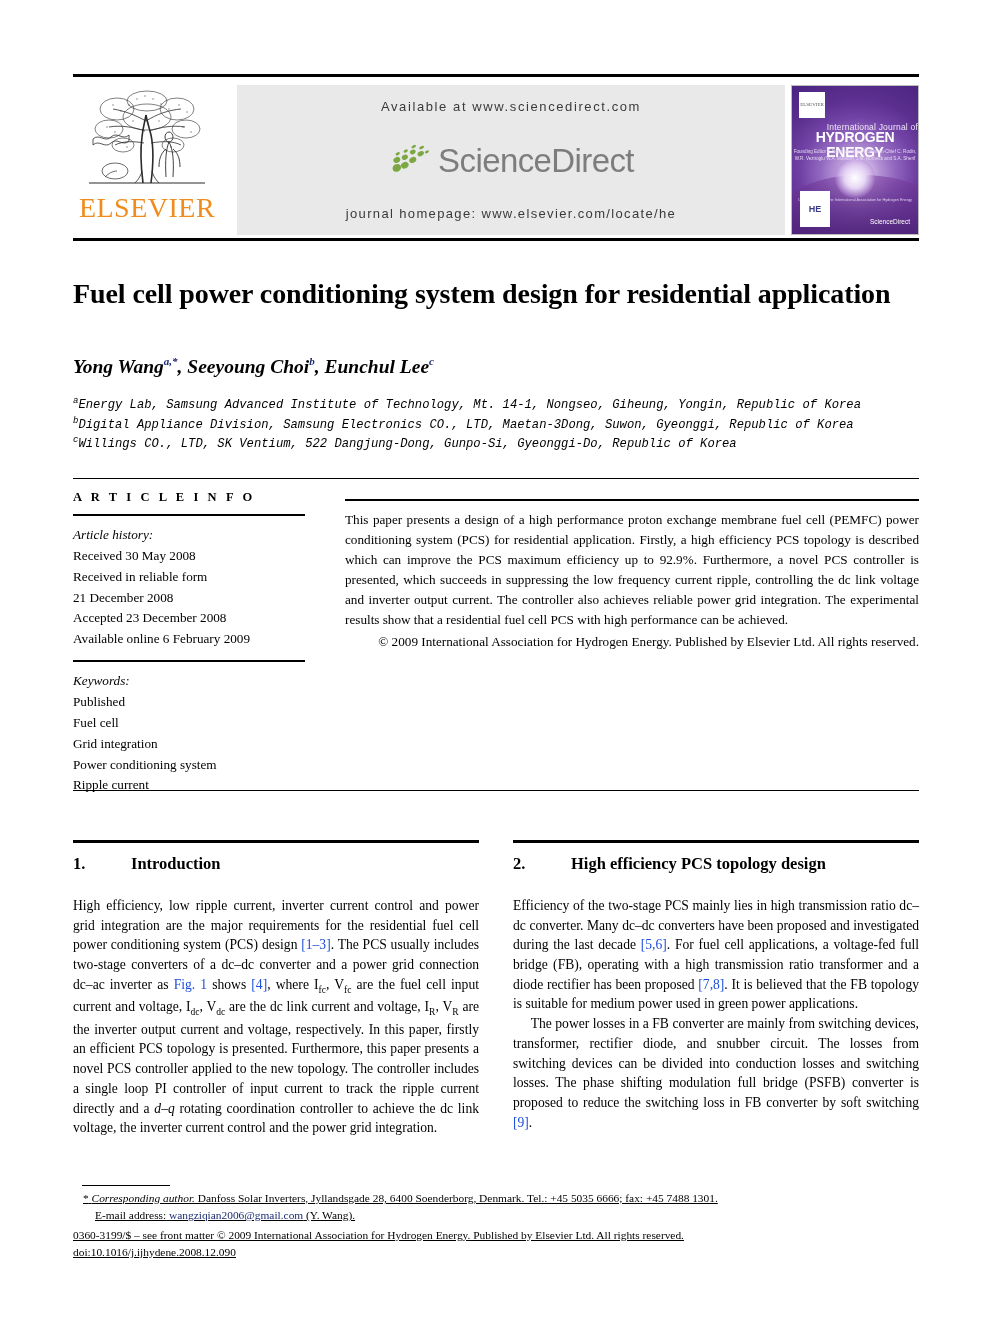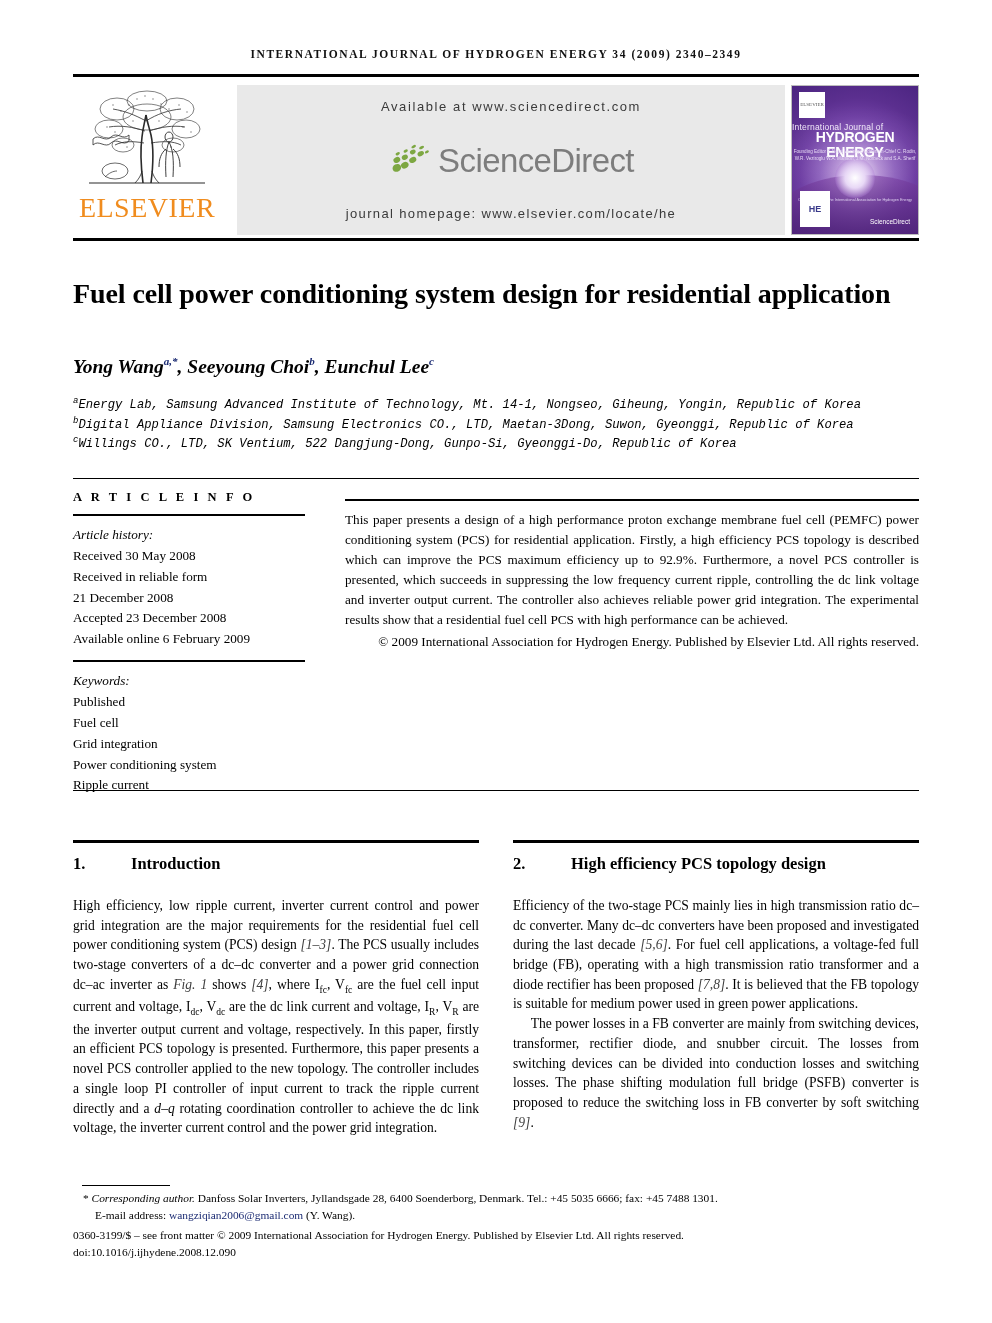--- a/index.html
+++ b/index.html
@@ -193,34 +193,35 @@
   .h2 {
     font-family: "Liberation Serif", serif;
     font-weight: bold;
     font-size: 16.5px;
     display: flex;
     margin-bottom: 20px;
   }
   .h2 .num { width: 58px; flex: 0 0 58px; }
   .bodycol p { margin: 0; text-indent: 0; }
   .bodycol p + p { text-indent: 1.3em; }
-  .ref { color: #404040; font-style: italic; }
+  .ref { color: #1d4ed8; }
   .ital { font-style: italic; }
   .sub { font-size: 9.5px; vertical-align: sub; }
 
   
   .foot-rule {
     position: absolute; top: 1185px; left: 82px; width: 88px;
     height: 1px; background: #000;
   }
   .footer {
     position: absolute; top: 1190px; left: 73px; width: 846px;
     font-family: "Liberation Serif", serif;
     font-size: 11.4px;
     line-height: 1.52;
+    text-decoration: underline;
   }
   .foot-star { margin-left: 10px; text-indent: -8px; padding-left: 8px; }
   .foot-email { margin-left: 22px; }
   .foot-issn { margin-top: 2px; }
   .mail-link { color: #1a2a72; }
 
   
   .cv-grad {
     position: absolute; inset: 0;
     background:
@@ -248,21 +249,21 @@
     position: absolute; left: 7px; top: 6px;
     width: 26px; height: 26px;
     background: #ffffff;
     font-family: "Liberation Serif", serif;
     font-size: 5px; color: #555;
     display: flex; align-items: center; justify-content: center;
     text-align: center; line-height: 1.05;
   }
   .cv-t1 {
     position: absolute; left: 0; right: 0; top: 24%;
-    text-align: left;
+    text-align: right;
     font-family: "Liberation Sans", sans-serif;
     font-size: 8.5px; color: #efe6f8; letter-spacing: 0.2px;
   }
   .cv-t2 {
     position: absolute; left: 0; right: 0; top: 30%;
     text-align: center;
     font-family: "Liberation Sans", sans-serif;
     font-weight: bold;
     font-size: 14px; color: #ffffff; letter-spacing: -0.3px; line-height: 1.02;
   }
@@ -289,21 +290,20 @@
     text-align: center;
     font-family: "Liberation Sans", sans-serif;
     font-size: 3.8px; color: #ded0f0;
   }
 </style>
 </head>
 <body>
 
 <div class="page">
 
-  <div class="runhead">INTERNATIONAL JOURNAL OF HYDROGEN ENERGY 34 (2009) 2340–2349</div>
   <div class="rule-top"></div>
 
   <div class="header">
 
     <div class="elsevier-box">
       <div class="tree-wrap">
         <svg viewBox="0 0 128 106" width="128" height="106" aria-hidden="true">
           <g fill="none" stroke="#2b2b2b" stroke-width="0.8">
 
             <line x1="6" y1="96" x2="122" y2="96" stroke-width="1.2"></line>

